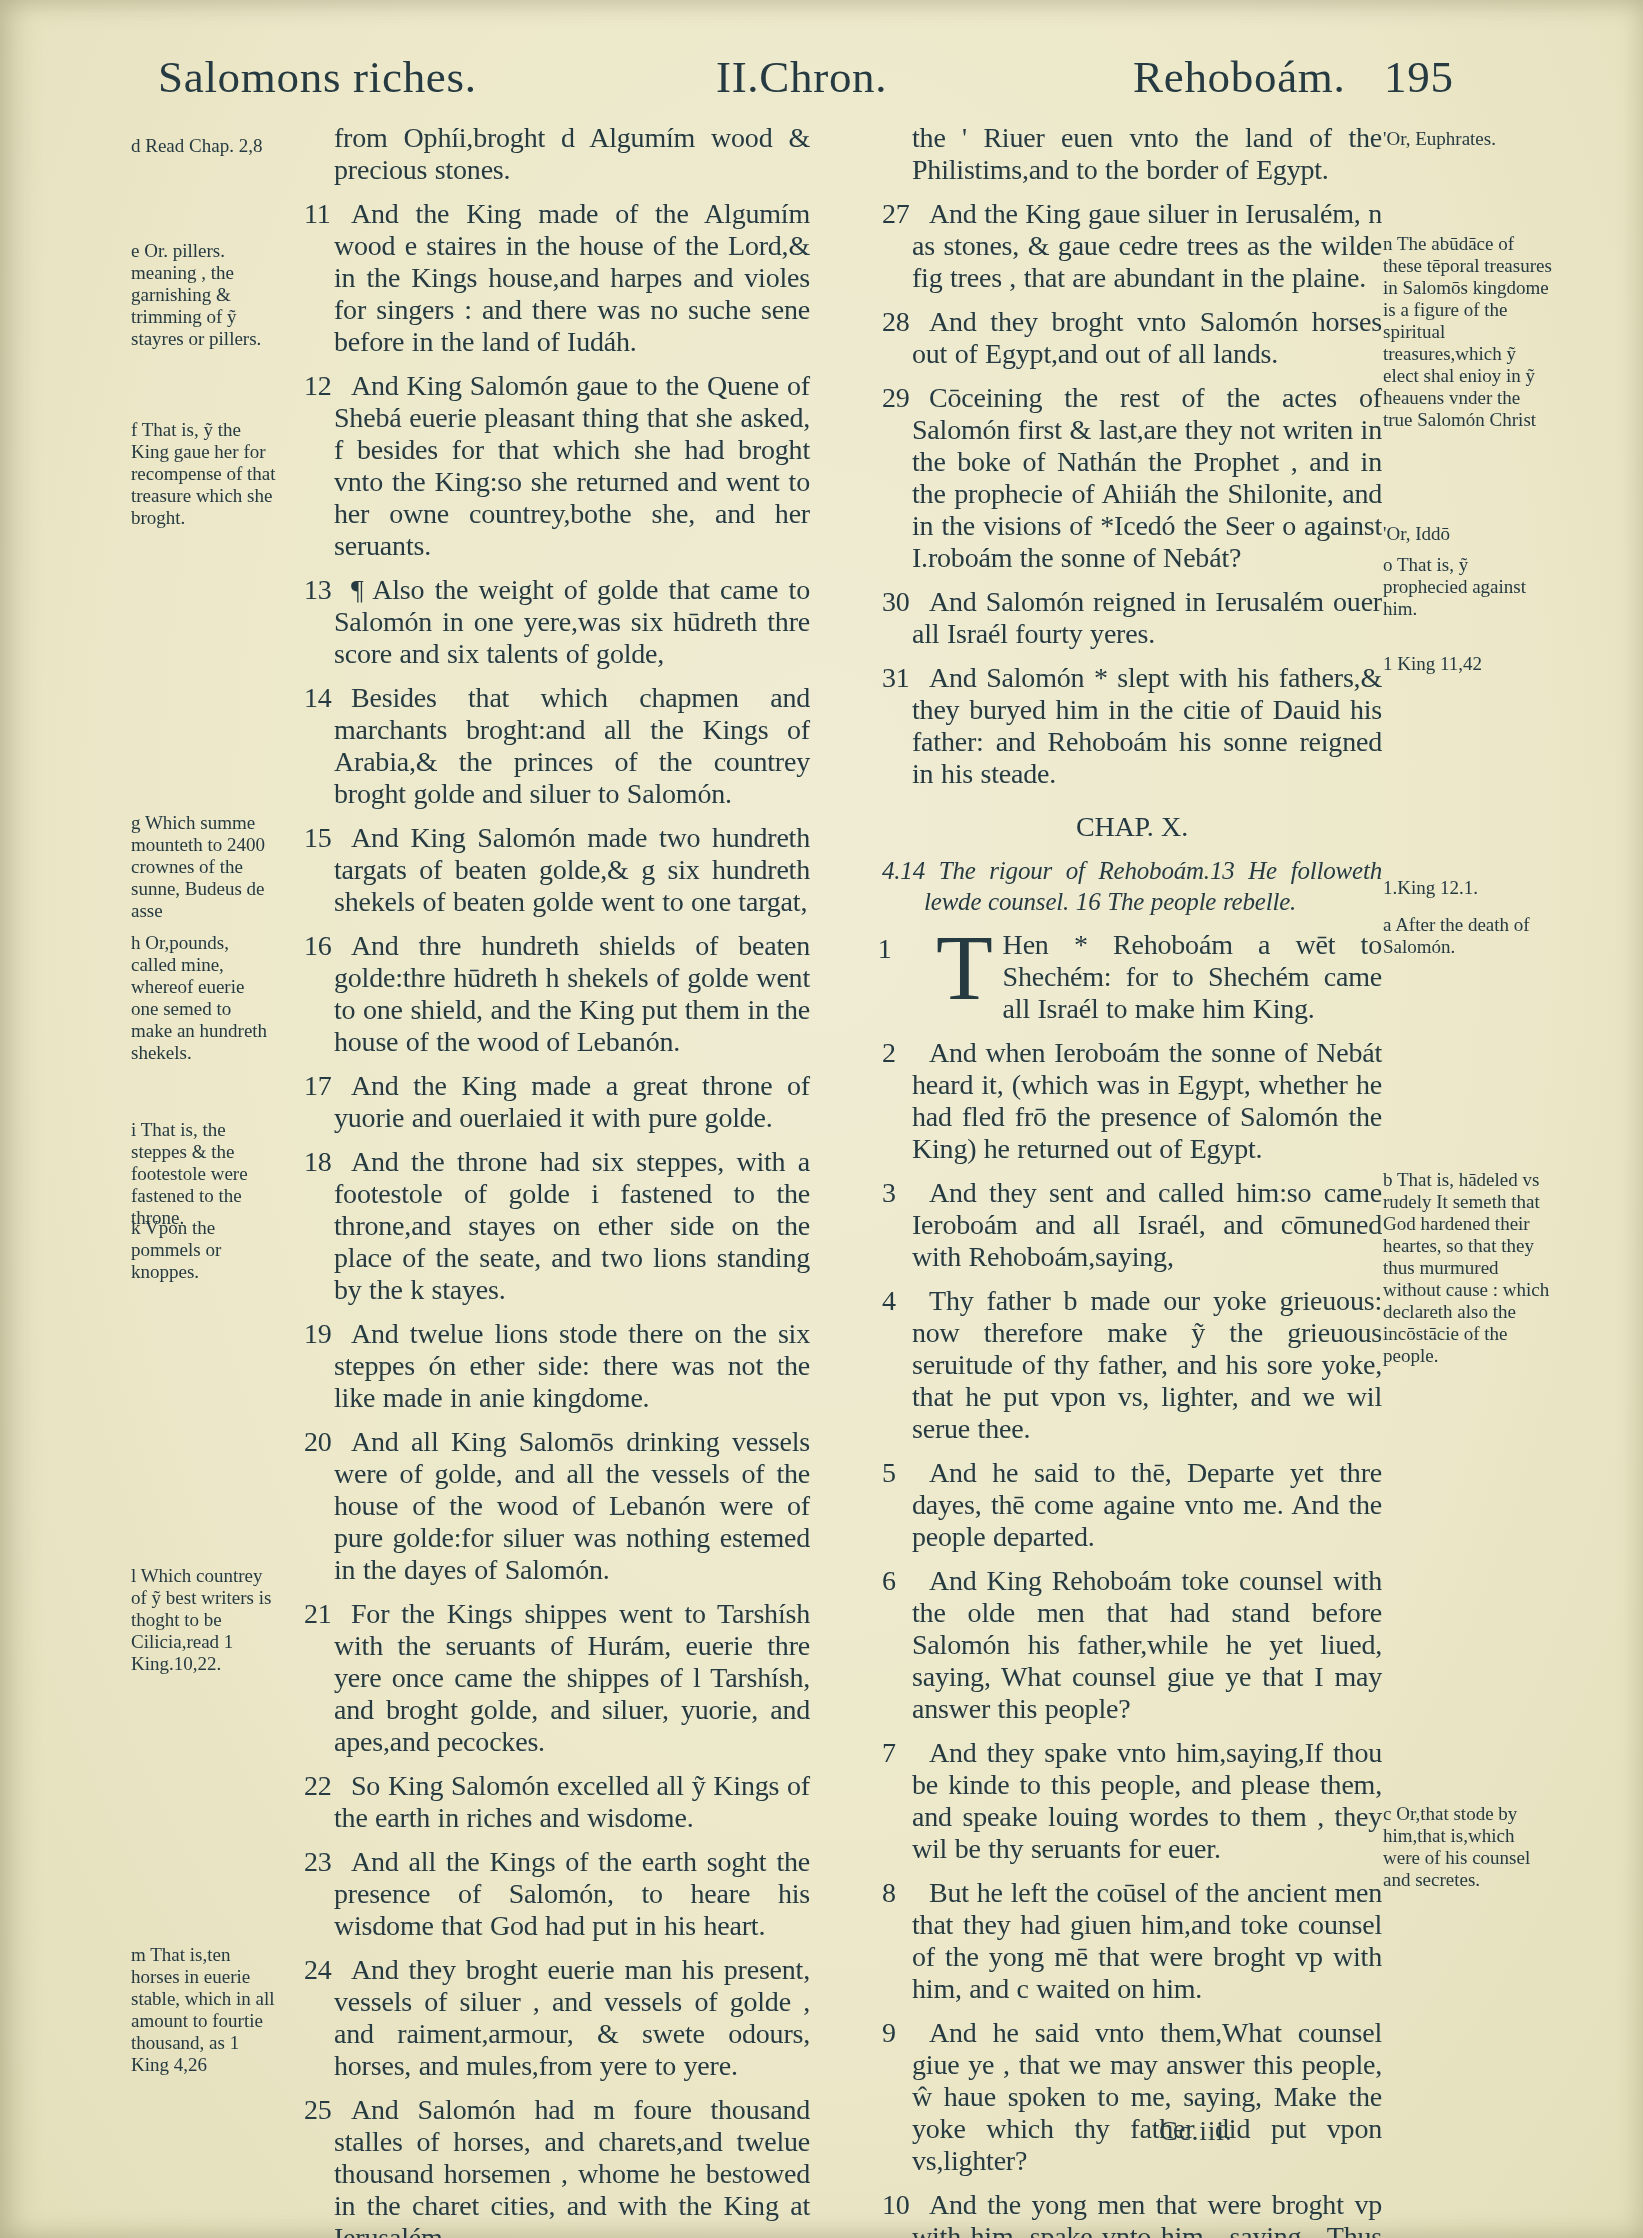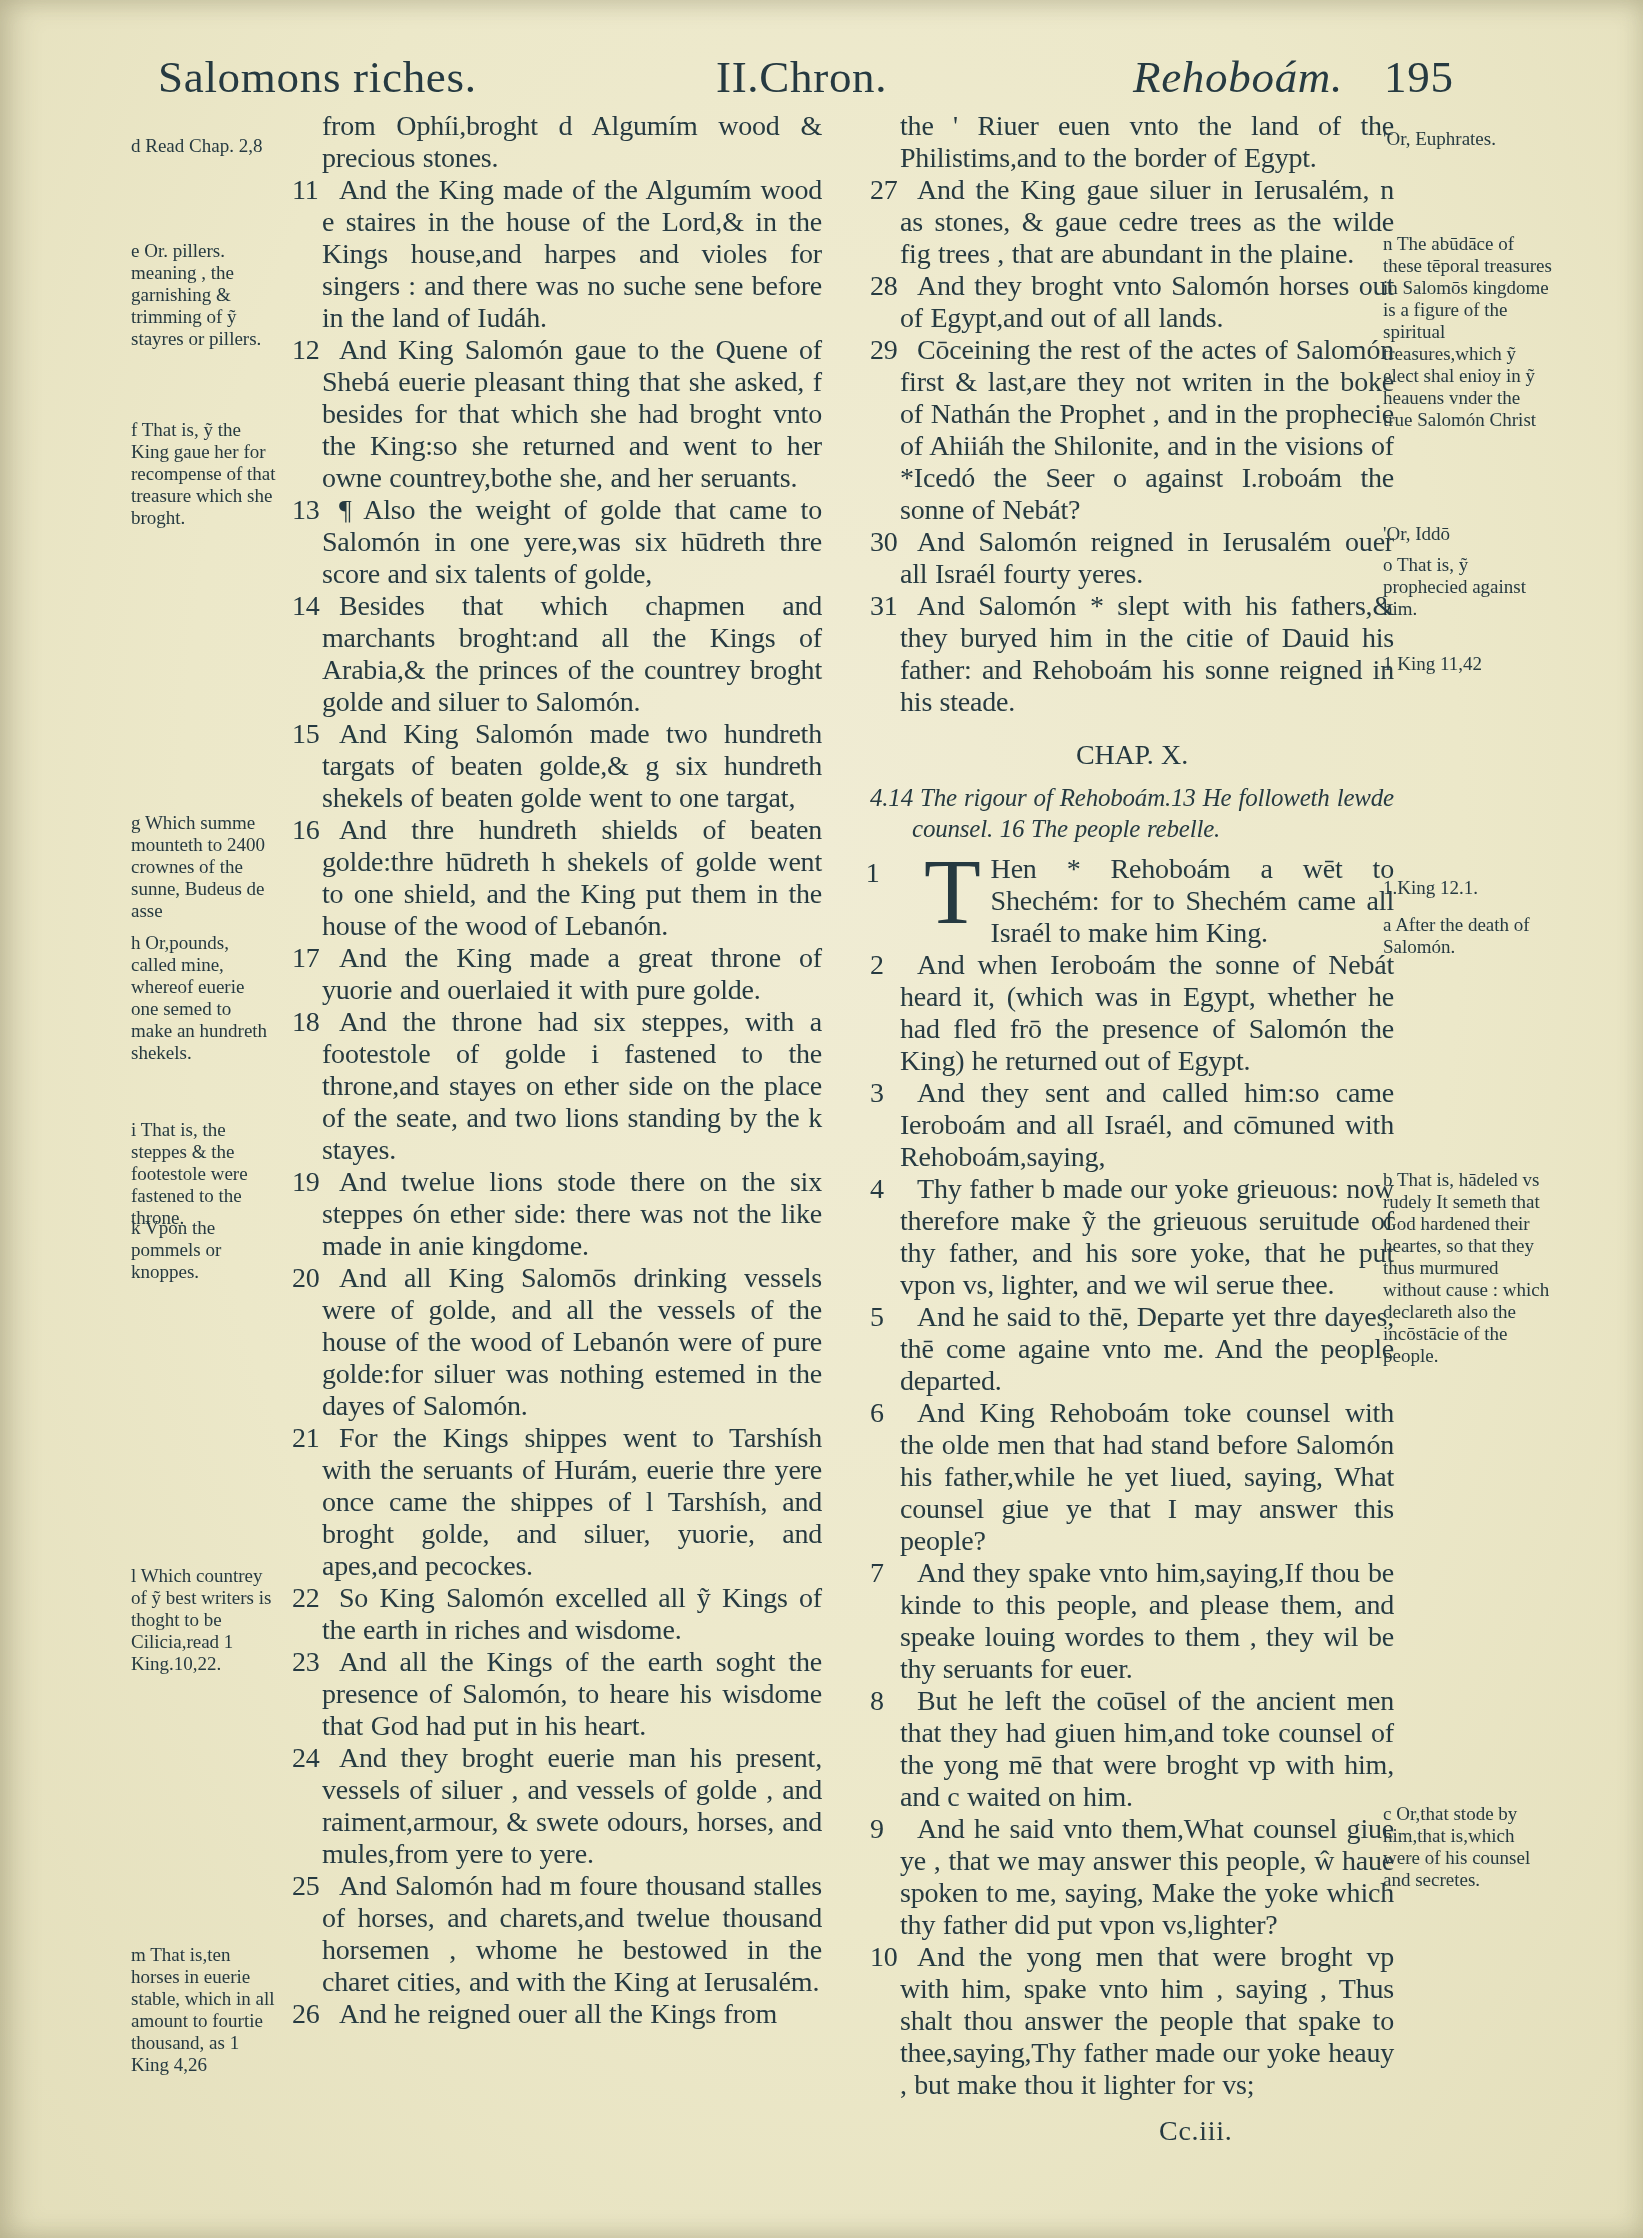--- a/index.html
+++ b/index.html
@@ -9,28 +9,28 @@
     background:radial-gradient(ellipse at 50% 38%, #f0ecd4 0%, #ece8c9 55%, #e3deba 100%);
     font-family:"Liberation Serif","DejaVu Serif",serif;
     color:#263a41;
     overflow:hidden;
     box-shadow:inset 12.7px 0 28px rgba(90,85,50,.25), inset -7px 0 21px rgba(90,85,50,.15);
   }
   
   .hdr span{position:absolute;top:51px;font-size:45px;letter-spacing:0.7px;white-space:nowrap;}
   .h-left{left:158px;text-align:right;}
   .h-center{left:716px;}
-  .h-right{left:1133px;font-style:italic;}
+  .h-right{left:1133px;}
   .h-num{left:1372px;margin-left:12px;}
   
   .col{position:absolute;top:110px;}
   #left-col{left:292px;width:530px;}
   #right-col{left:870px;width:524px;font-family:Liberation Serif, serif;}
   .col p{
-    margin:0;font-size:28px;line-height:32px;
+    margin:12px;font-size:28px;line-height:32px;
     text-align:justify;letter-spacing:-0.2px;word-spacing:0.7px;
   }
   .verse{padding-left:30px;text-indent:-30px;}
   .cont{padding-left:30px;text-indent:0;}
   .vnum{display:inline-block;width:47px;text-indent:0;}
   .chap-head{text-align:center !important;letter-spacing:10px;font-size:29px;margin:21px 0 11.3px 0 !important;text-indent:0 !important;padding-left:0 !important;}
   .chap-sum{font-style:italic;font-size:25px !important;line-height:31px !important;padding-left:42px !important;text-indent:-42px !important;margin-bottom:8.5px !important;}
   .v1{position:relative;padding-left:30px;text-indent:0;}
   .v1 .vnum{position:absolute;left:-4.2px;top:4.2px;width:auto;}
   .dropcap{float:left;font-size:93px;line-height:70px;padding:4.2px 10px 0 24px;}

